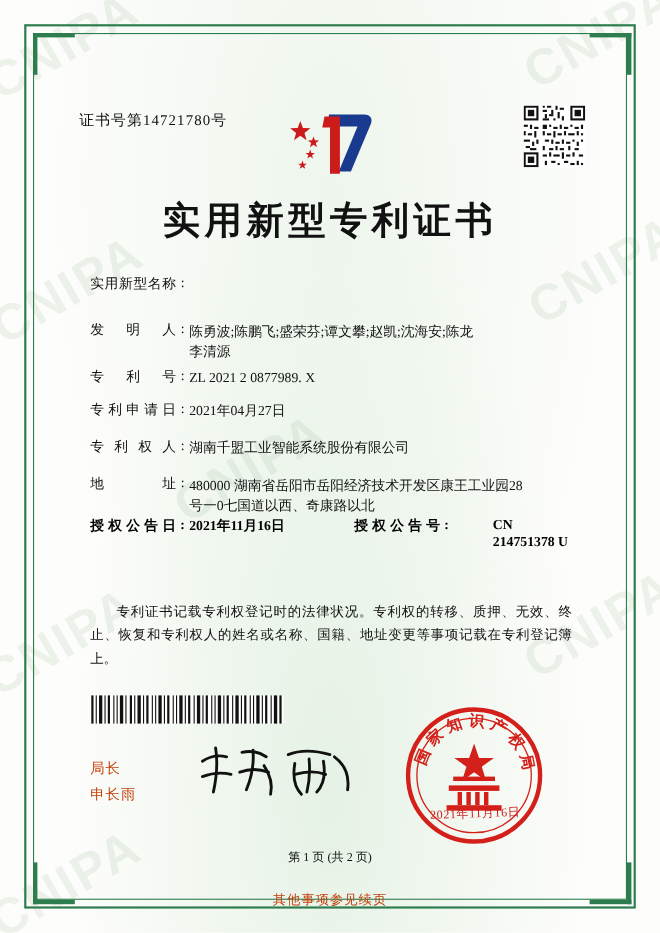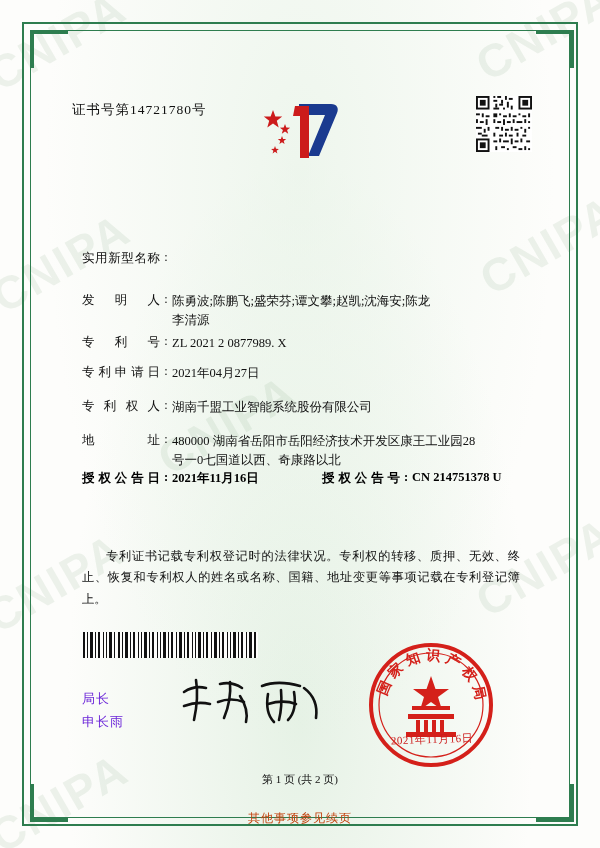--- a/index.html
+++ b/index.html
@@ -147,21 +147,21 @@
     position: absolute;
     left: 82px; top: 632px;
     width: 176px; height: 26px;
   }
 
   .sig-label {
     position: absolute;
     left: 82px; top: 688px;
     font-size: 13px;
     line-height: 1.75;
-    color: #6d28d9;
+    color: #c2410c;
     letter-spacing: 1px;
   }
 
   .signature {
     position: absolute;
     left: 176px; top: 672px;
     width: 160px;
     height: 58px;
     font-family: "Liberation Serif", serif;
   }
@@ -310,20 +310,21 @@
     <path d="M40 8 L72 8 C78 8 80 12 78 17 L60 60 L49 60 L66 19 L40 19 Z" fill="#1a3a8f"></path>
     <path d="M36 10 L50 10 L50 62 L41 62 L41 20 L34 20 Z" fill="#cc1b1b"></path>
     <g fill="#cc1b1b">
       <polygon points="14,14 16.4,20.4 23.2,20.6 17.8,24.8 19.7,31.4 14,27.5 8.3,31.4 10.2,24.8 4.8,20.6 11.6,20.4"></polygon>
       <polygon points="26,28 27.3,31.6 31.1,31.7 28.1,34.1 29.2,37.8 26,35.6 22.8,37.8 23.9,34.1 20.9,31.7 24.7,31.6"></polygon>
       <polygon points="23,40 24.1,43 27.2,43.1 24.7,45.1 25.6,48.1 23,46.3 20.4,48.1 21.3,45.1 18.8,43.1 21.9,43"></polygon>
       <polygon points="16,50 17,52.8 19.9,52.9 17.6,54.7 18.4,57.5 16,55.8 13.6,57.5 14.4,54.7 12.1,52.9 15,52.8"></polygon>
     </g>
   </svg>
 
+  <div class="doc-title">实用新型专利证书</div>
 
   <div class="fieldrow" style="top:250px;">
     <span class="lbl">实用新型名称</span>
     <span class="colon">:</span>
   </div>
 
   <div class="fieldrow" style="top:292px;">
     <span class="lbl">发明人</span>
     <span class="colon">:</span>
     <span class="val">
@@ -358,21 +359,21 @@
       <span>号一0七国道以西、奇康路以北</span>
     </span>
   </div>
 
   <div class="inline-pair" style="top:470px;font-weight:bold;">
     <span class="lbl" style="flex:0 0 78px; text-align:justify; text-align-last:justify;">授权公告日</span>
     <span class="colon" style="flex:0 0 12px; text-align:center;">:</span>
     <span style="flex:0 0 150px;">2021年11月16日</span>
     <span style="flex:0 0 78px; text-align:justify; text-align-last:justify;">授权公告号</span>
     <span style="flex:0 0 12px; text-align:center;">:</span>
-    <span style="flex:1 1 auto;">CN 214751378 U</span>
+    <span style="flex:1 1 auto;margin-left:36px;">CN 214751378 U</span>
   </div>
 
   <div class="para" style="top:546px;">专利证书记载专利权登记时的法律状况。专利权的转移、质押、无效、终止、恢复和专利权人的姓名或名称、国籍、地址变更等事项记载在专利登记簿上。</div>
 
   <svg class="barcode" viewBox="0 0 176 26" preserveAspectRatio="none">
     <rect width="176" height="26" fill="#fdfdfb"></rect>
     <g fill="#111">
       <rect x="1" y="0" width="2" height="26"></rect>
         <rect x="5" y="0" width="1" height="26"></rect>
       <rect x="8" y="0" width="3" height="26"></rect>

